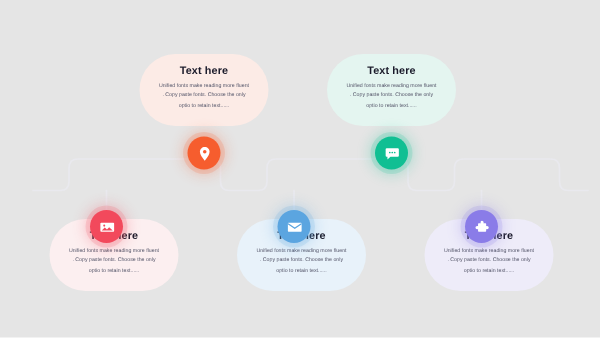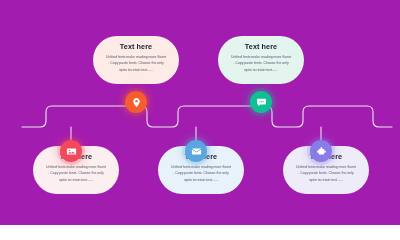--- a/index.html
+++ b/index.html
@@ -72,21 +72,21 @@
     display: block;
     width: 11px;
     height: 11px;
     line-height: 0;
   }
   .badge svg { display: block; }
 </style>
 </head>
 <body>
 
-<div id="infographic" style="background: #a21caf;">
+<div id="infographic" style="background: #e5e5e5;">
 
   <svg class="connector-layer" viewBox="0 0 400 225" width="400" height="225">
 
     <path d="M 22 127
              L 40 127 Q 46 127 46 121
              L 46 112 Q 46 106 52 106
              L 141 106 Q 147 106 147 112
              L 147 121 Q 147 127 153 127
              L 172 127 Q 178 127 178 121
              L 178 112 Q 178 106 184 106

